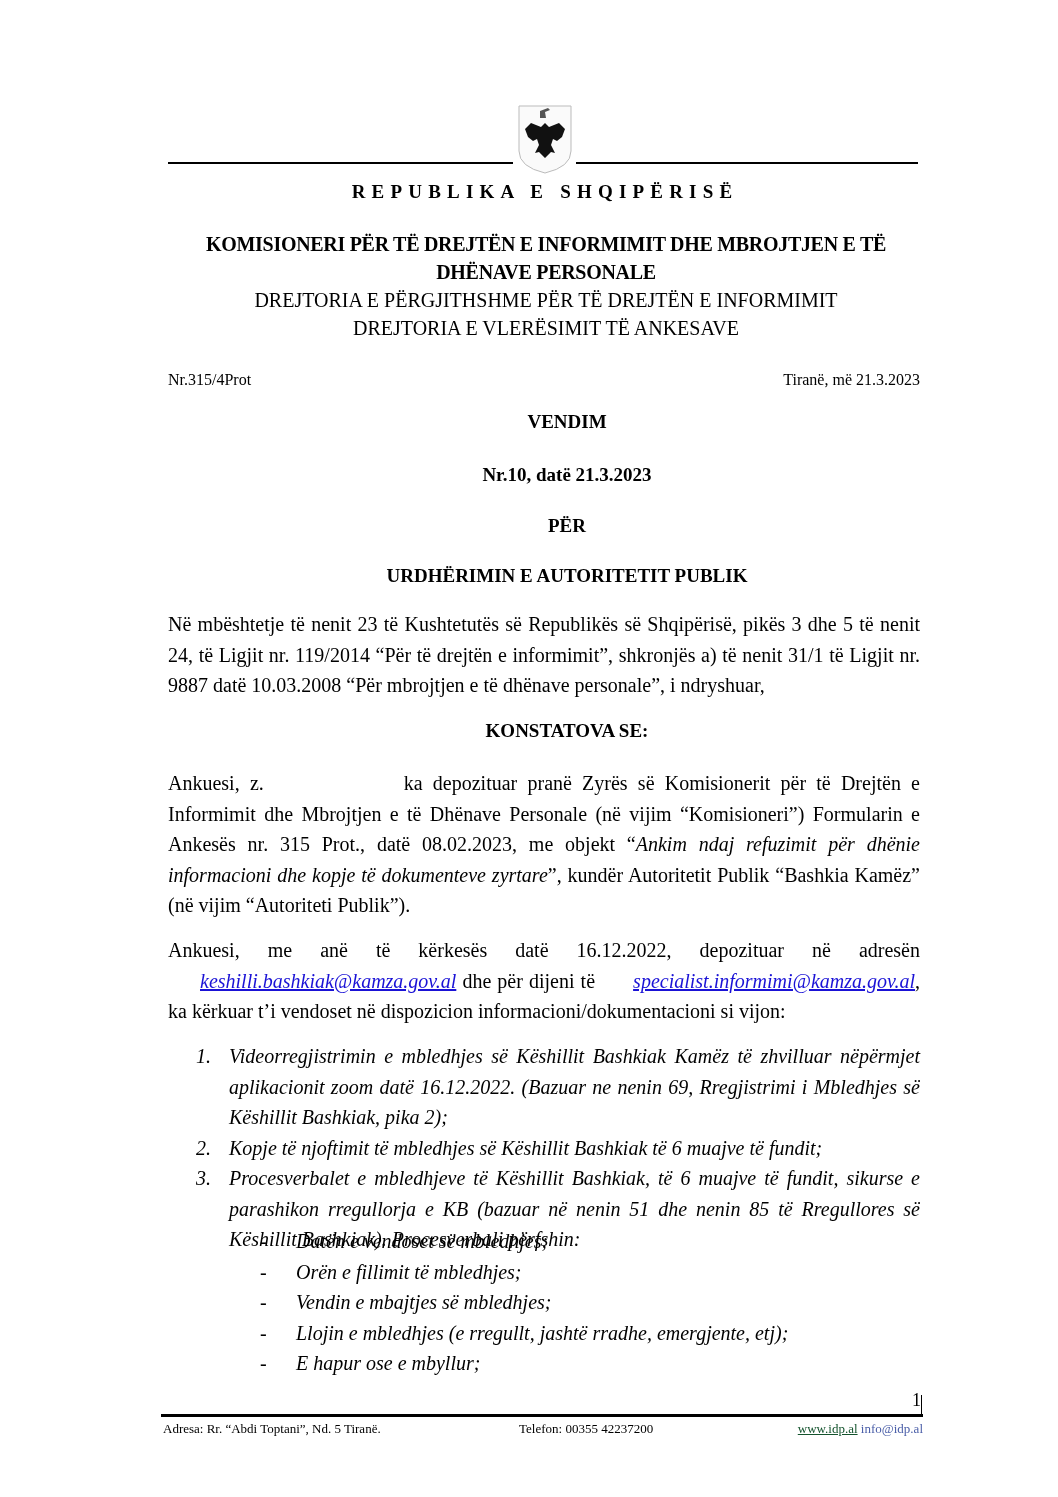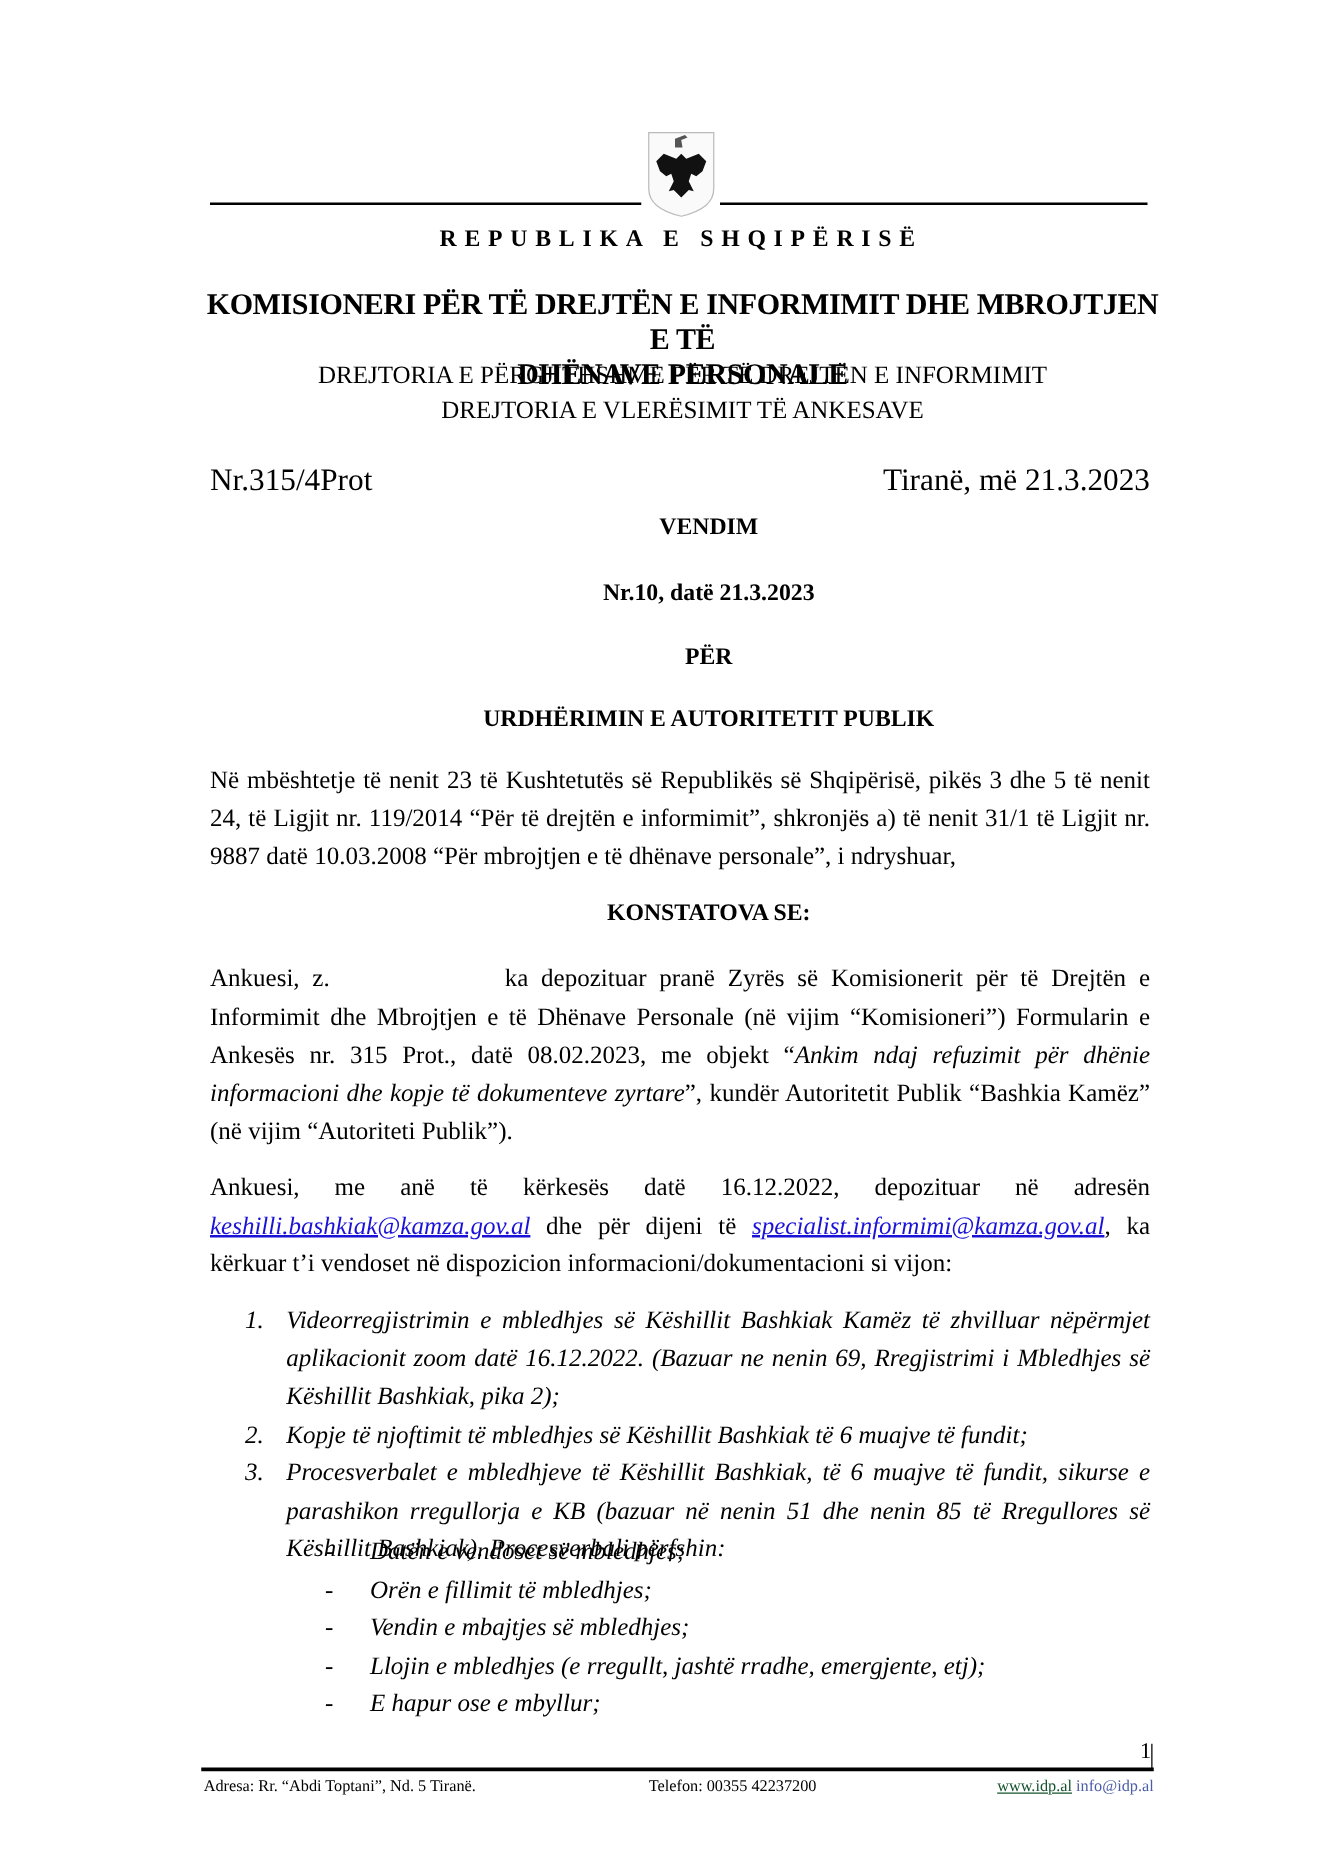--- a/index.html
+++ b/index.html
@@ -8,40 +8,40 @@
   .page { position: absolute; left: 16px; top: 0; width: 1058px; height: 1497px; }
 
   
   .emblem { position: absolute; left: 500px; top: 103px; width: 58px; height: 72px; }
   .rule-left { position: absolute; left: 152px; top: 162px; width: 345px; height: 2px; background: #000; }
   .rule-right { position: absolute; left: 560px; top: 162px; width: 342px; height: 2px; background: #000; }
   .republic { position: absolute; left: 0; width: 1058px; top: 181px; text-align: center;
               font-weight: bold; font-size: 19px; letter-spacing: 6.2px; }
 
   .center { position: absolute; left: 140px; width: 780px; text-align: center; }
-  .inst-bold { top: 230px; font-weight: bold; font-size: 24px; line-height: 28px; letter-spacing: -0.3px; }
+  .inst-bold { top: 230px; font-weight: bold; font-size: 20px; line-height: 28px; letter-spacing: -0.3px; }
   .inst-reg { top: 286px; font-size: 20px; line-height: 28px; }
 
-  .ref-row { position: absolute; left: 152px; width: 752px; top: 371px; font-size: 25px;
+  .ref-row { position: absolute; left: 152px; width: 752px; top: 371px; font-size: 16px;
              display: flex; justify-content: space-between; }
 
   .heading { position: absolute; left: 0; width: 1058px; text-align: center; font-weight: bold; font-size: 19px; padding-left: 22px; }
   .h-vendim { top: 411px; }
   .h-nr { top: 464px; }
   .h-per { top: 515px; }
   .h-urd { top: 565px; }
   .h-konst { top: 720px; }
 
   .para { position: absolute; left: 152px; width: 752px; font-size: 20px; line-height: 30.5px;
           text-align: justify; text-align-last: left; }
   .p1 { top: 609px; }
   .p2 { top: 768px; }
   .p3 { top: 935px; }
   .redact { display: inline-block; width: 140px; }
-  .link { color: #1a12d6; text-decoration: underline; font-style: italic; }
+  .link { color: #1a12d6; text-decoration: underline; font-style: italic; margin-left: 32px; }
 
   .olist { position: absolute; left: 180px; width: 724px; top: 1041px; font-size: 20px; line-height: 30.5px; font-style: italic; }
   .oitem { display: flex; }
   .onum { width: 33px; flex: none; }
   .otext { flex: 1; text-align: justify; text-align-last: left; }
 
   .dlist { position: absolute; left: 244px; width: 660px; top: 1226px; font-size: 20px; line-height: 30.5px; font-style: italic; }
   .ditem { display: flex; }
   .ddash { width: 36px; flex: none; font-style: normal; }
 

